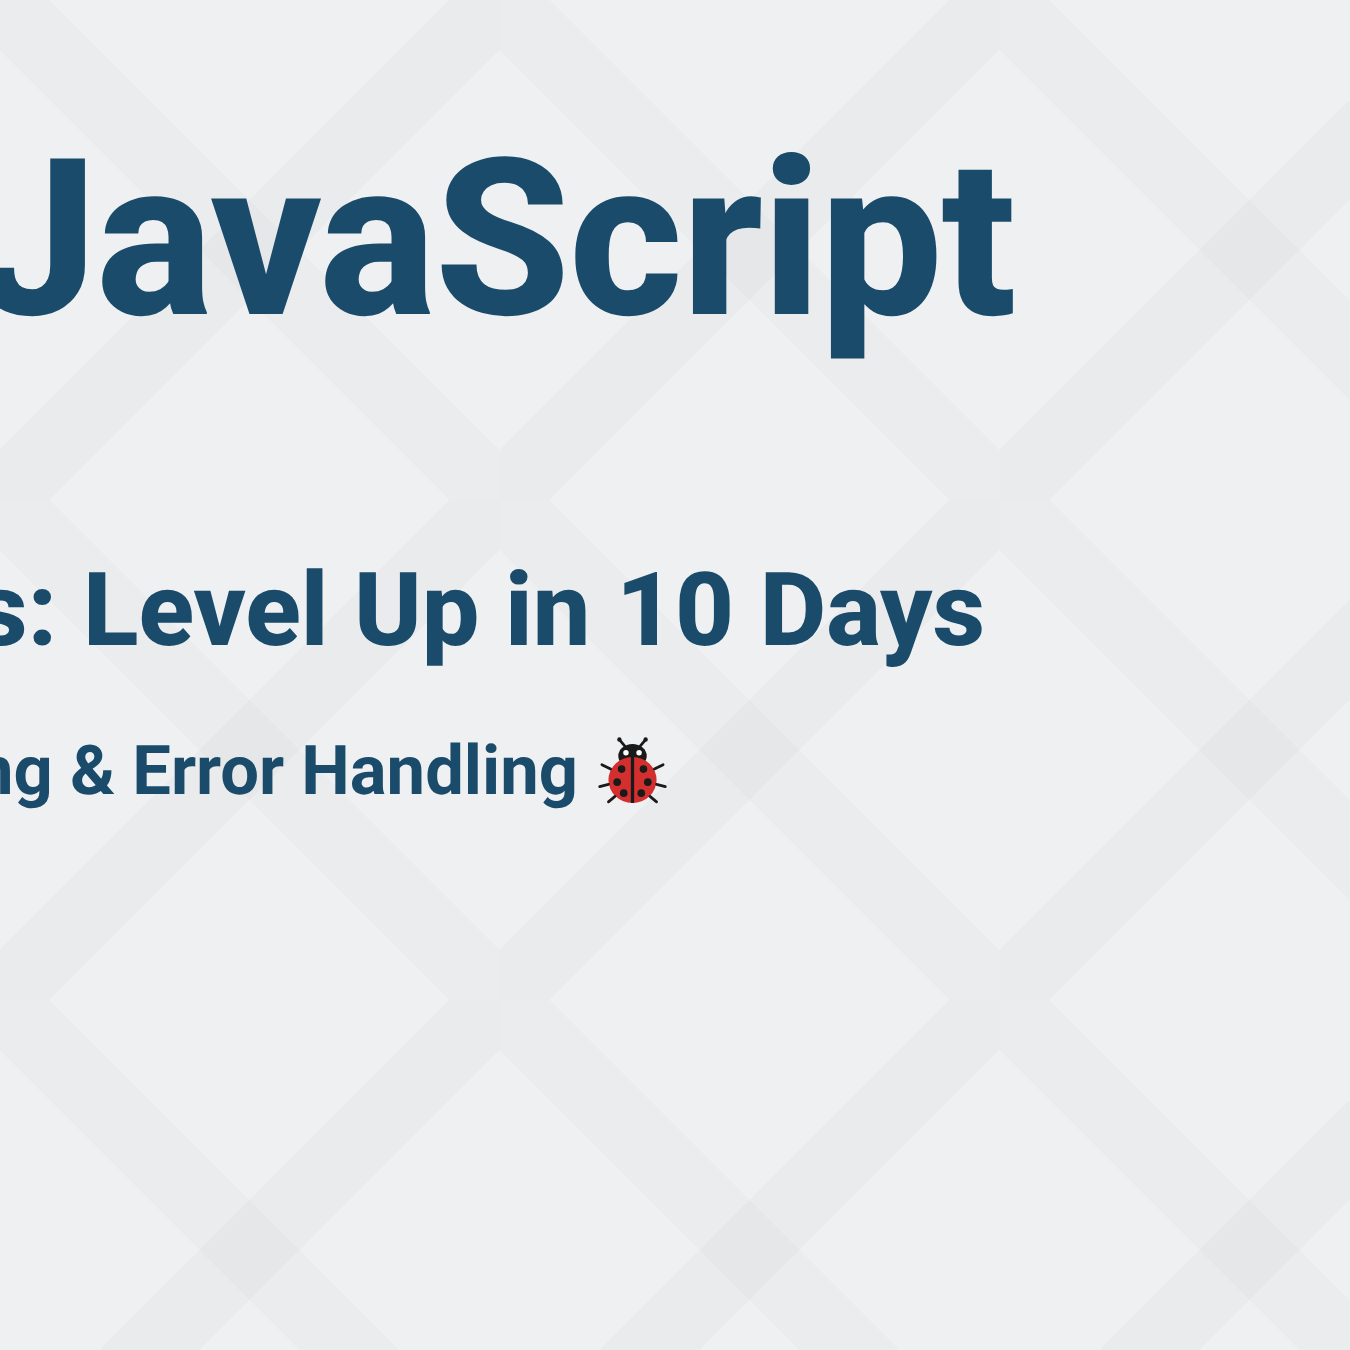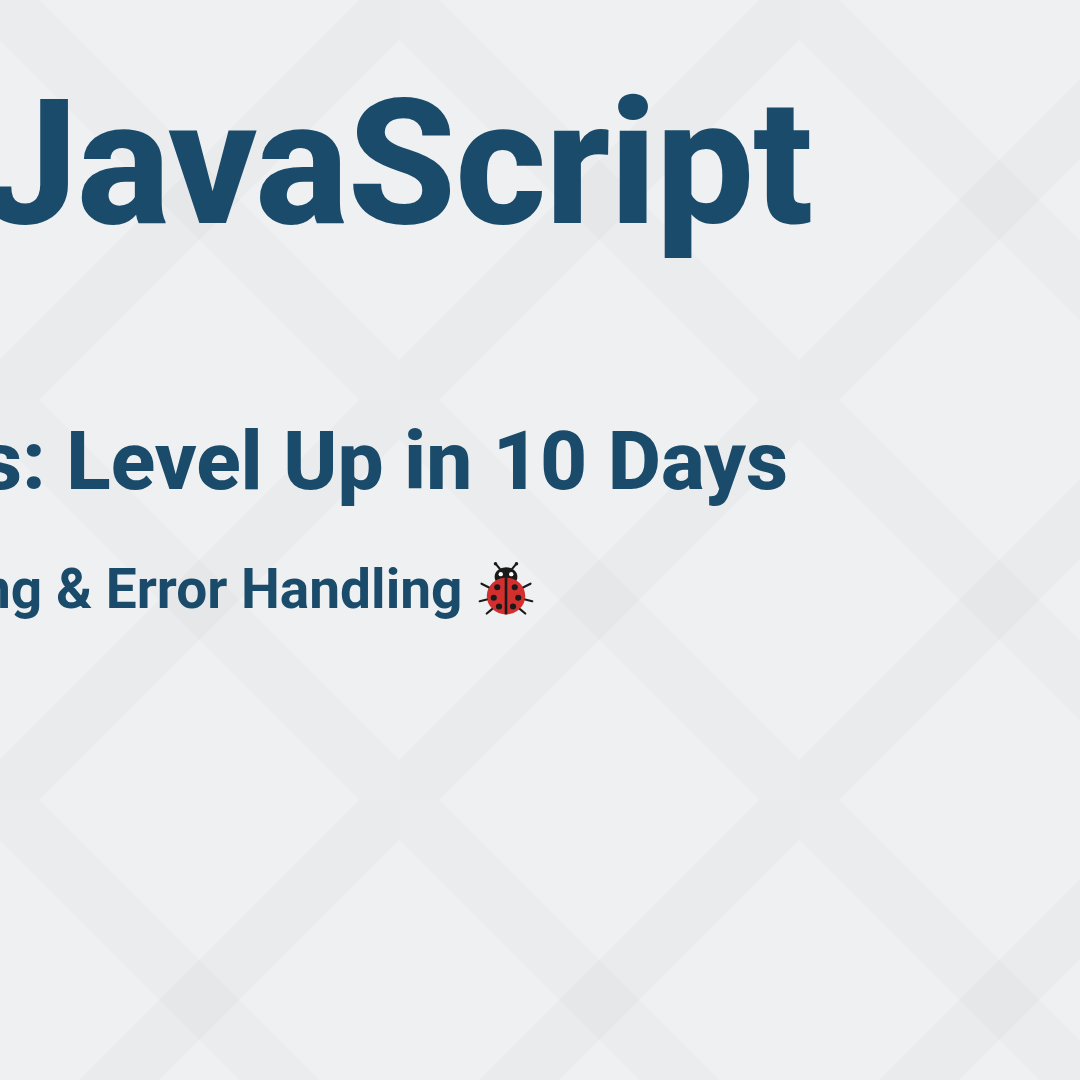--- a/index.html
+++ b/index.html
@@ -20,21 +20,21 @@
     .bg-pattern {
       position: absolute;
       inset: 0;
       background:
         linear-gradient(135deg, transparent 0%, transparent 45%, rgba(0,0,0,0.02) 45%, rgba(0,0,0,0.02) 55%, transparent 55%),
         linear-gradient(45deg, transparent 0%, transparent 45%, rgba(0,0,0,0.015) 45%, rgba(0,0,0,0.015) 55%, transparent 55%);
       background-size: 400px 400px;
     }
     .content {
       position: relative;
-      padding-top: 72px;
+      padding-top: 100px;
       padding-left: 0;
     }
     .title {
       color: #1b4b6b;
       font-weight: 800;
       font-size: 175px;
       line-height: 1.05;
       letter-spacing: -1px;
       margin-left: -20px;
     }

